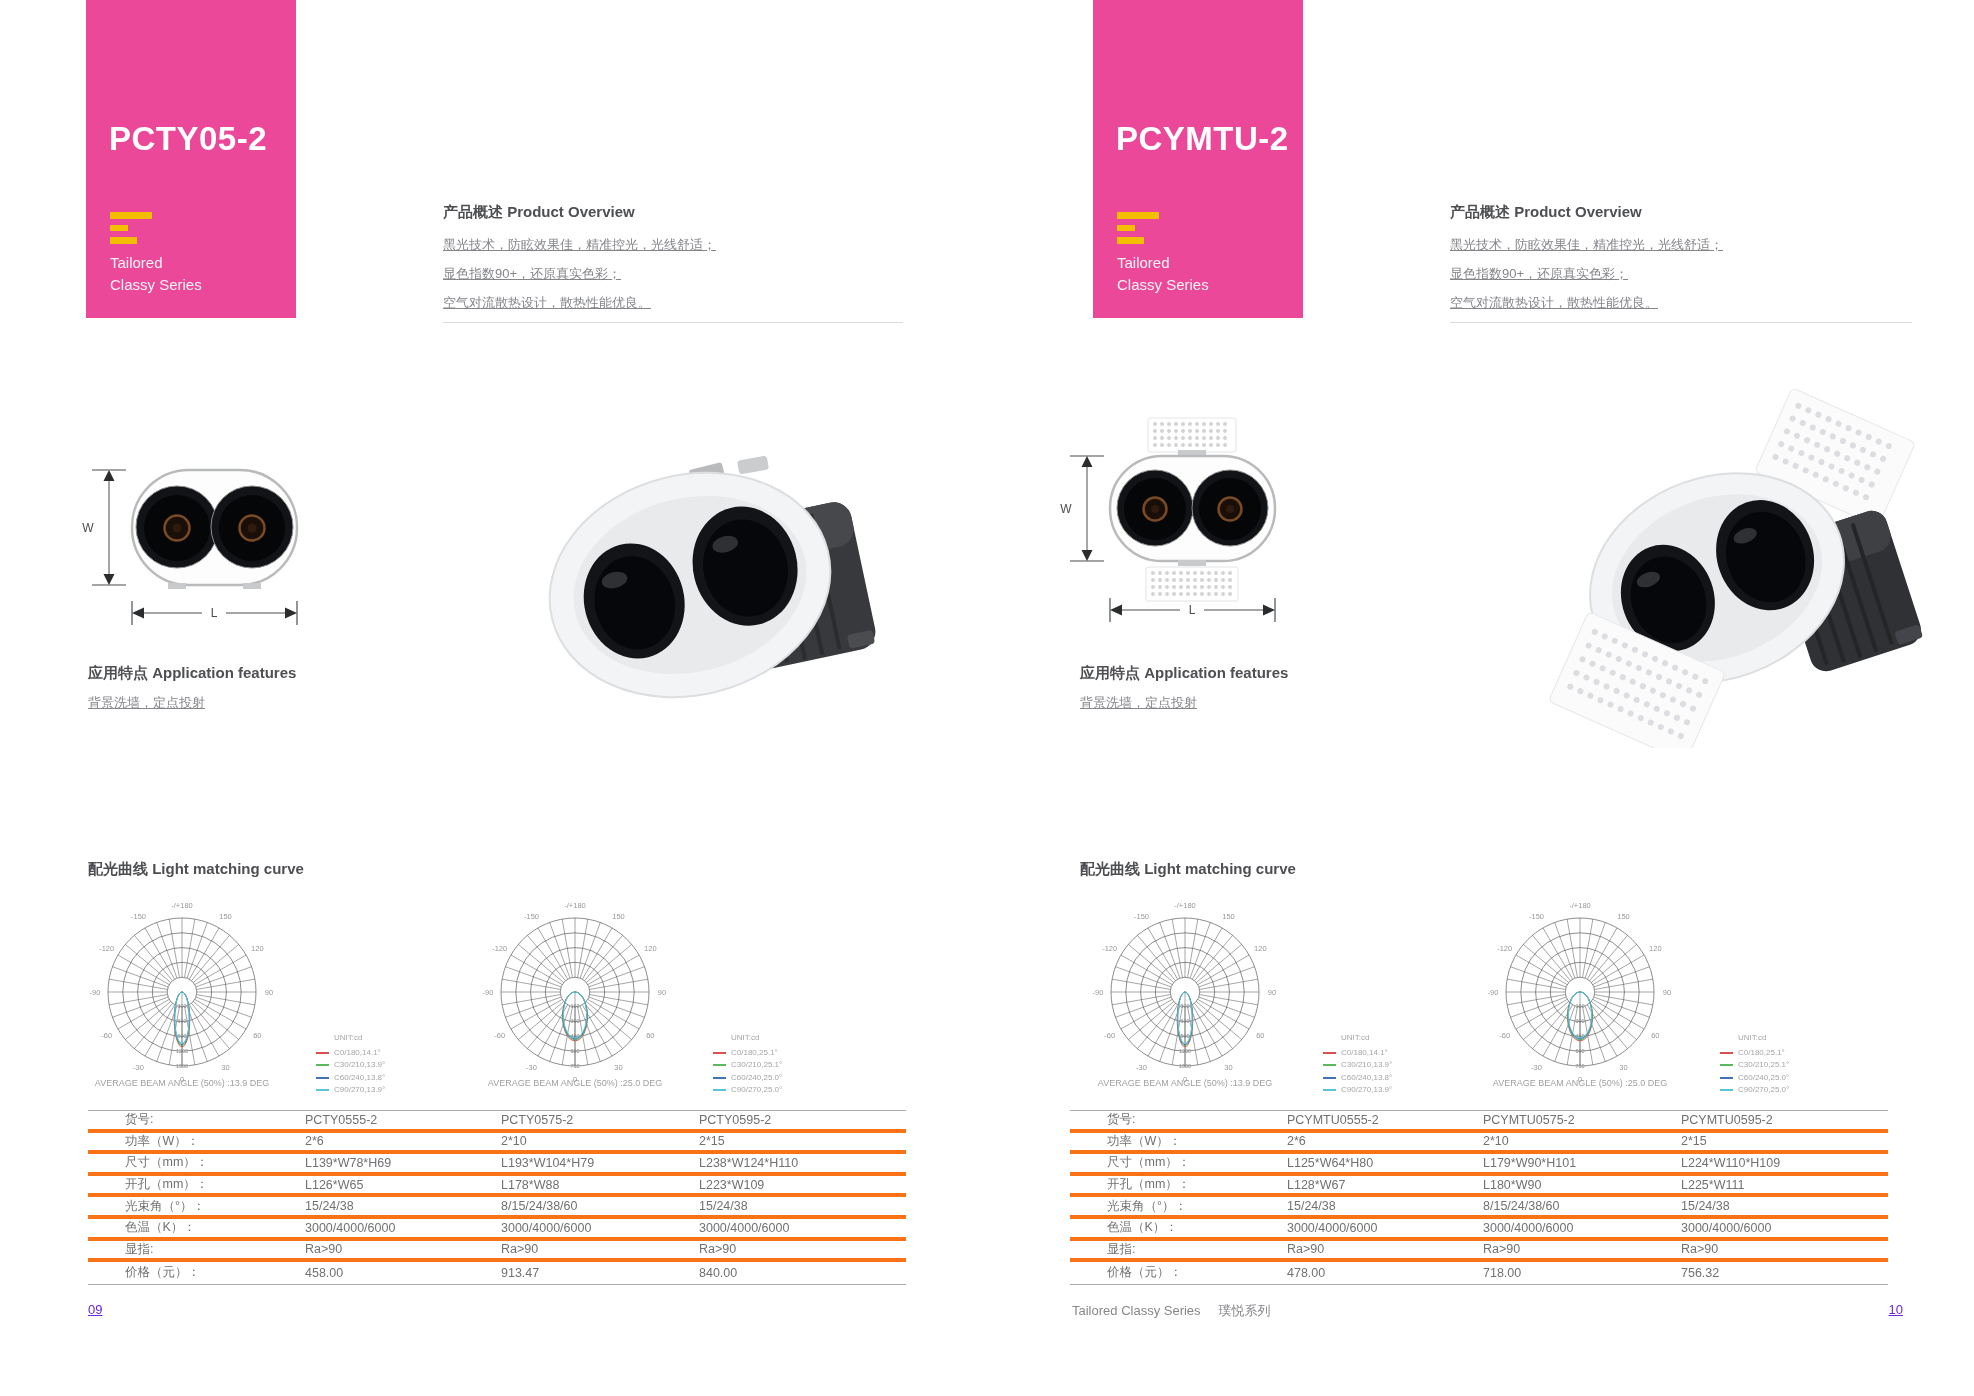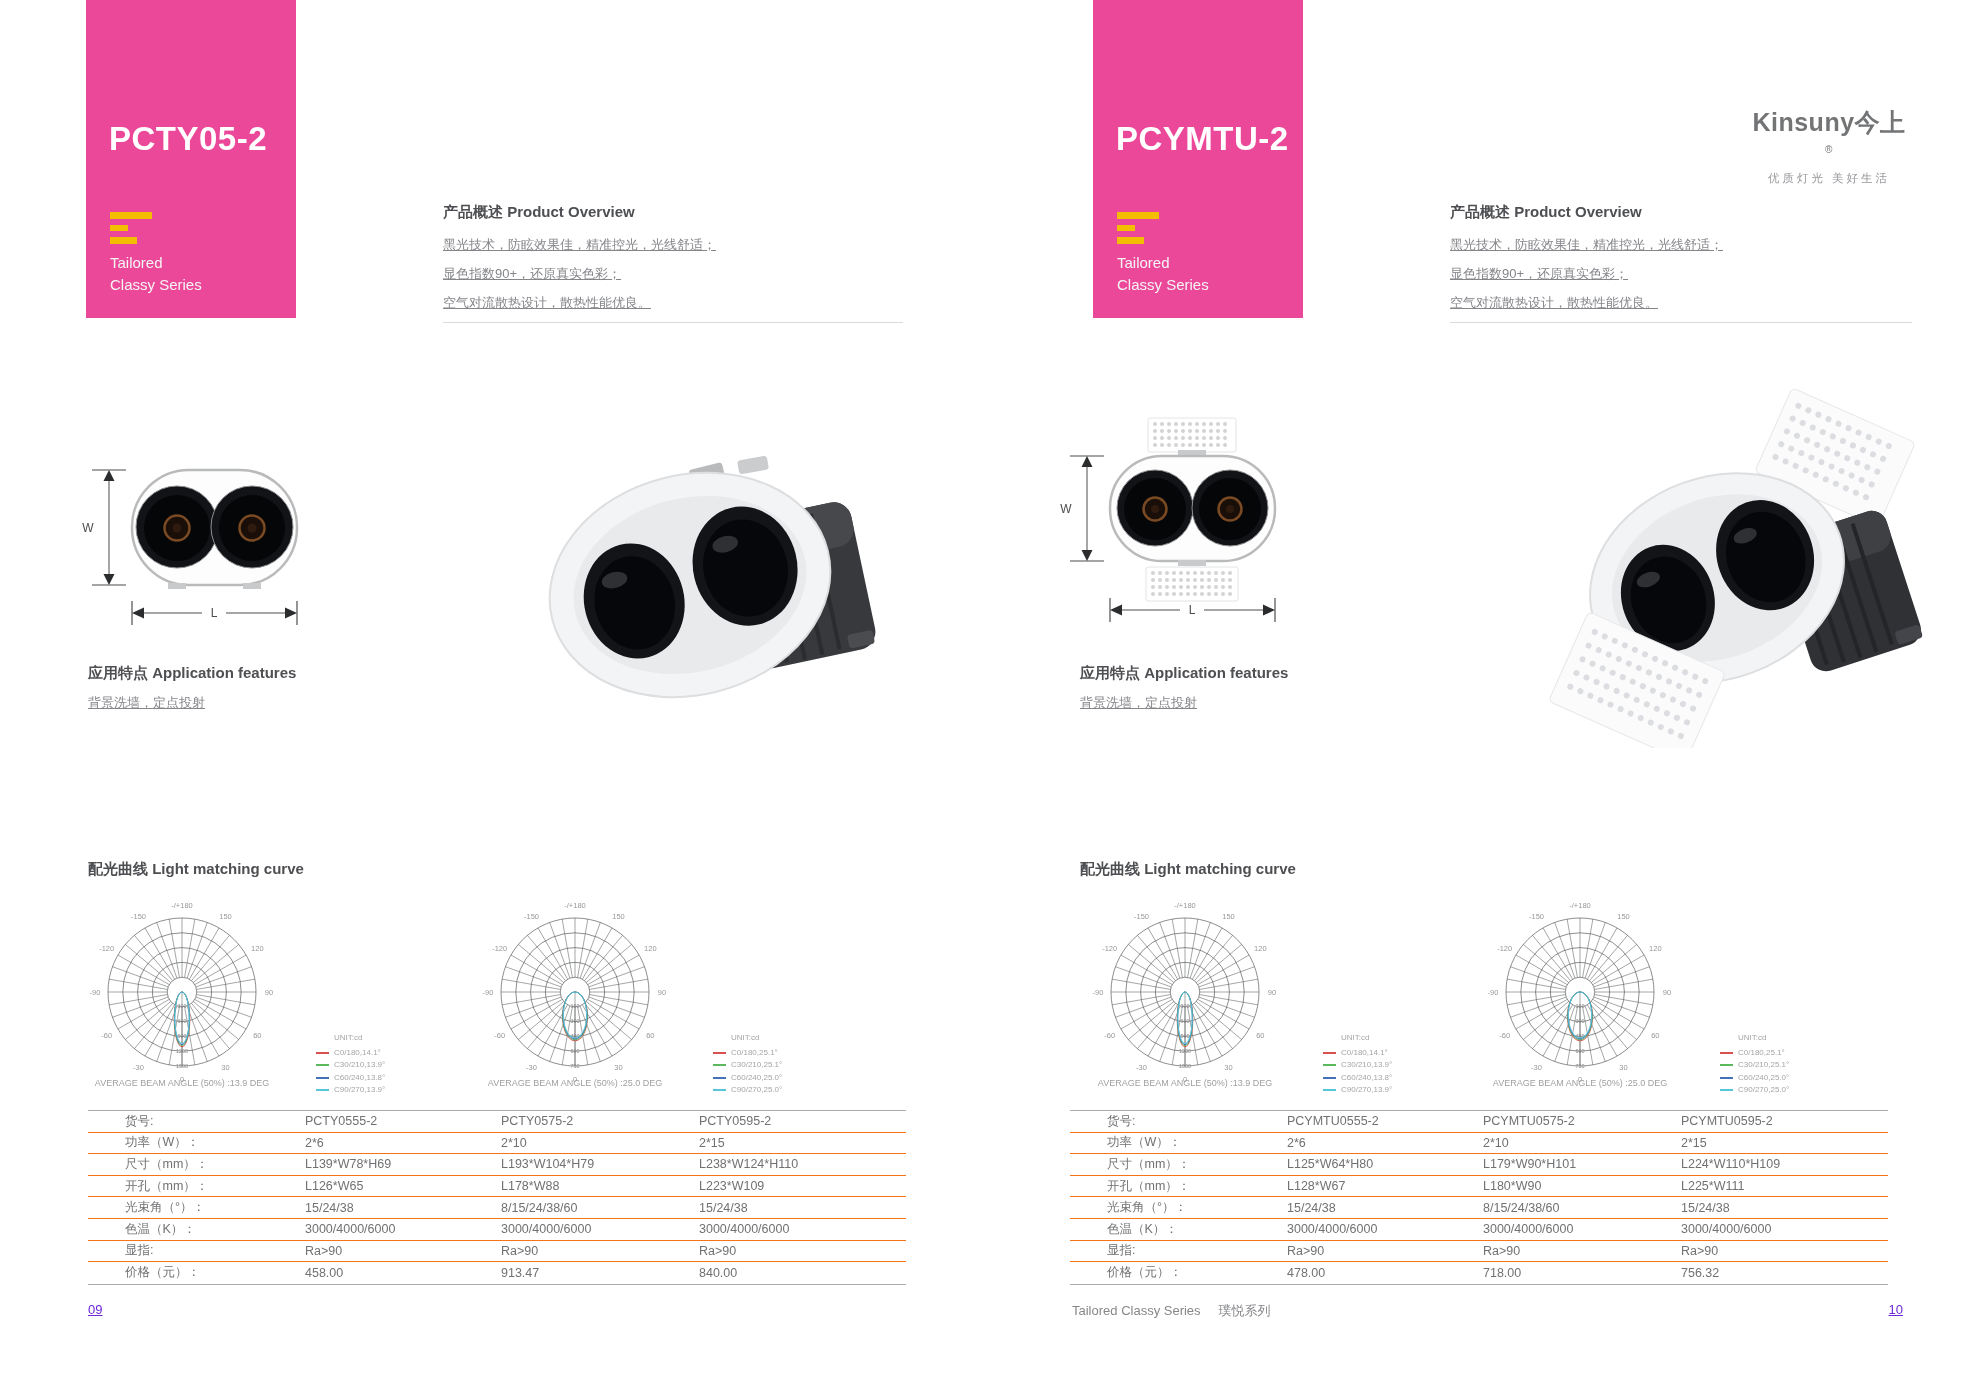--- a/index.html
+++ b/index.html
@@ -27,21 +27,21 @@
   .rule{position:absolute;height:1px;background:#d9dadc;}
   
   .chart{position:absolute;width:240px;height:190px;}
   .avg-label{position:absolute;left:0;top:176px;width:240px;text-align:center;font-size:9px;color:#9fa0a2;white-space:nowrap;}
   .legend{position:absolute;font-size:8px;color:#a4a5a7;line-height:12.5px;}
   .legend .unit{padding-left:18px;margin-bottom:2px;}
   .legend .li{display:flex;align-items:center;}
   .legend .sw{display:inline-block;width:13px;height:2px;margin-right:5px;}
   
   .spec-table{position:absolute;width:818px;box-sizing:border-box;border-top:1px solid #aaabad;border-bottom:1px solid #aaabad;}
-  .trow{display:grid;grid-template-columns:180px 196px 198px 207px;height:21.6px;align-items:center;border-bottom:1px solid #f97316;padding-left:37px;font-size:12.5px;color:#707173;box-sizing:border-box;}
+  .trow{display:grid;grid-template-columns:180px 196px 198px 207px;height:21.6px;align-items:center;border-bottom:4px solid #f97316;padding-left:37px;font-size:12.5px;color:#707173;box-sizing:border-box;}
   .trow:last-child{border-bottom:none;}
   
   .pagenum{position:absolute;font-size:13px;color:#6d28d9;text-decoration:underline;}
   .footer-series{position:absolute;font-size:13px;color:#86878a;}
   .footer-series .cn{margin-left:18px;}
   svg text{font-family:"Liberation Sans","DejaVu Sans",sans-serif;}
 </style>
 </head>
 <body>
 
@@ -366,24 +366,20 @@
         <div class="b b1"></div>
           <div class="b b2"></div>
           <div class="b b3"></div>
       </div>
       <div class="series-lines">
         <div>Tailored</div>
         <div>Classy Series</div>
       </div>
     </div>
 
-    <div class="logo-wrap" style="left:762px;top:106px;width:160px;">
-      <div class="logo-line"><span>Kinsuny今上</span><sup>®</sup></div>
-      <div class="logo-tagline">优质灯光 美好生活</div>
-    </div>
 
     <div class="sec-title" style="left:463px;top:203px;">
       <span>产品概述</span> <span>Product Overview</span>
     </div>
     <div class="body-text" style="left:463px;top:230px;">
       <div>黑光技术，防眩效果佳，精准控光，光线舒适；</div>
       <div>显色指数90+，还原真实色彩；</div>
       <div>空气对流散热设计，散热性能优良。</div>
     </div>
     <div class="rule" style="left:463px;top:322px;width:462px;"></div>

